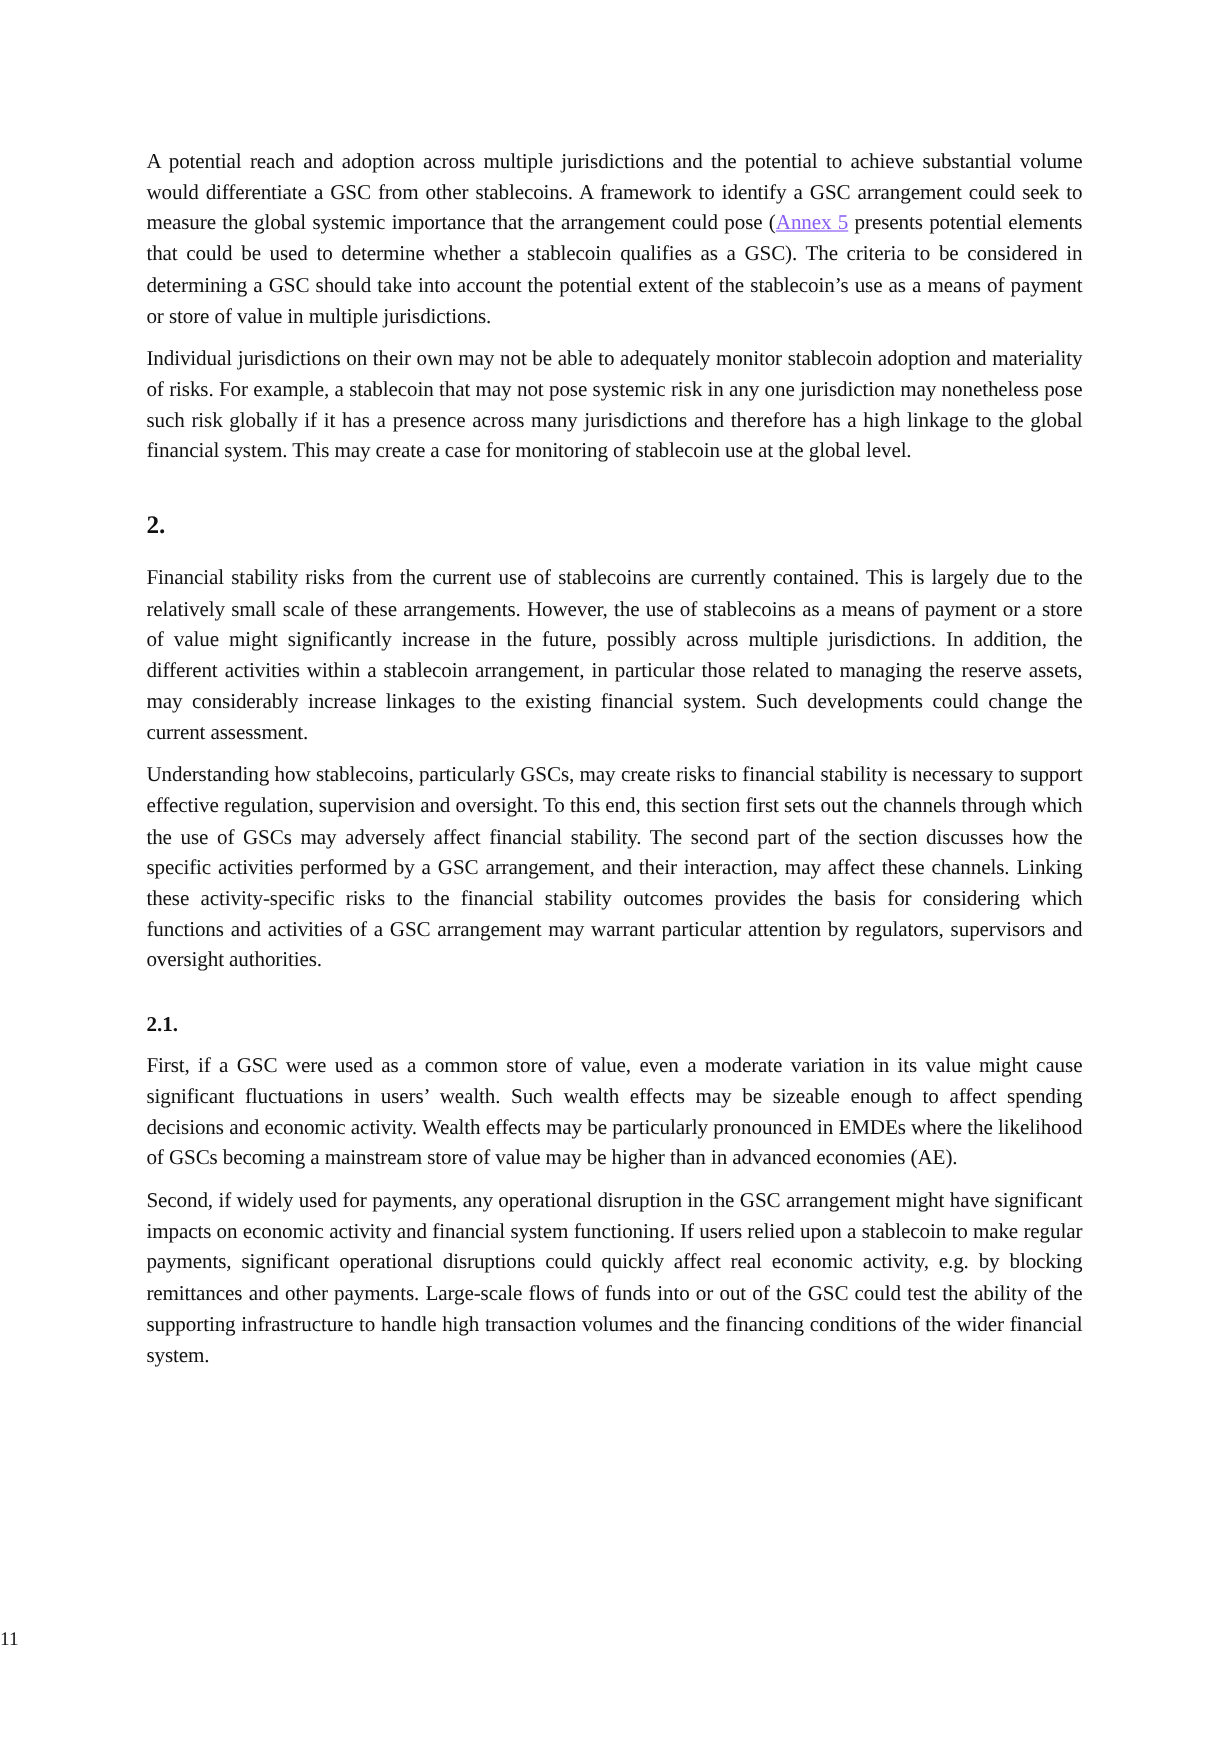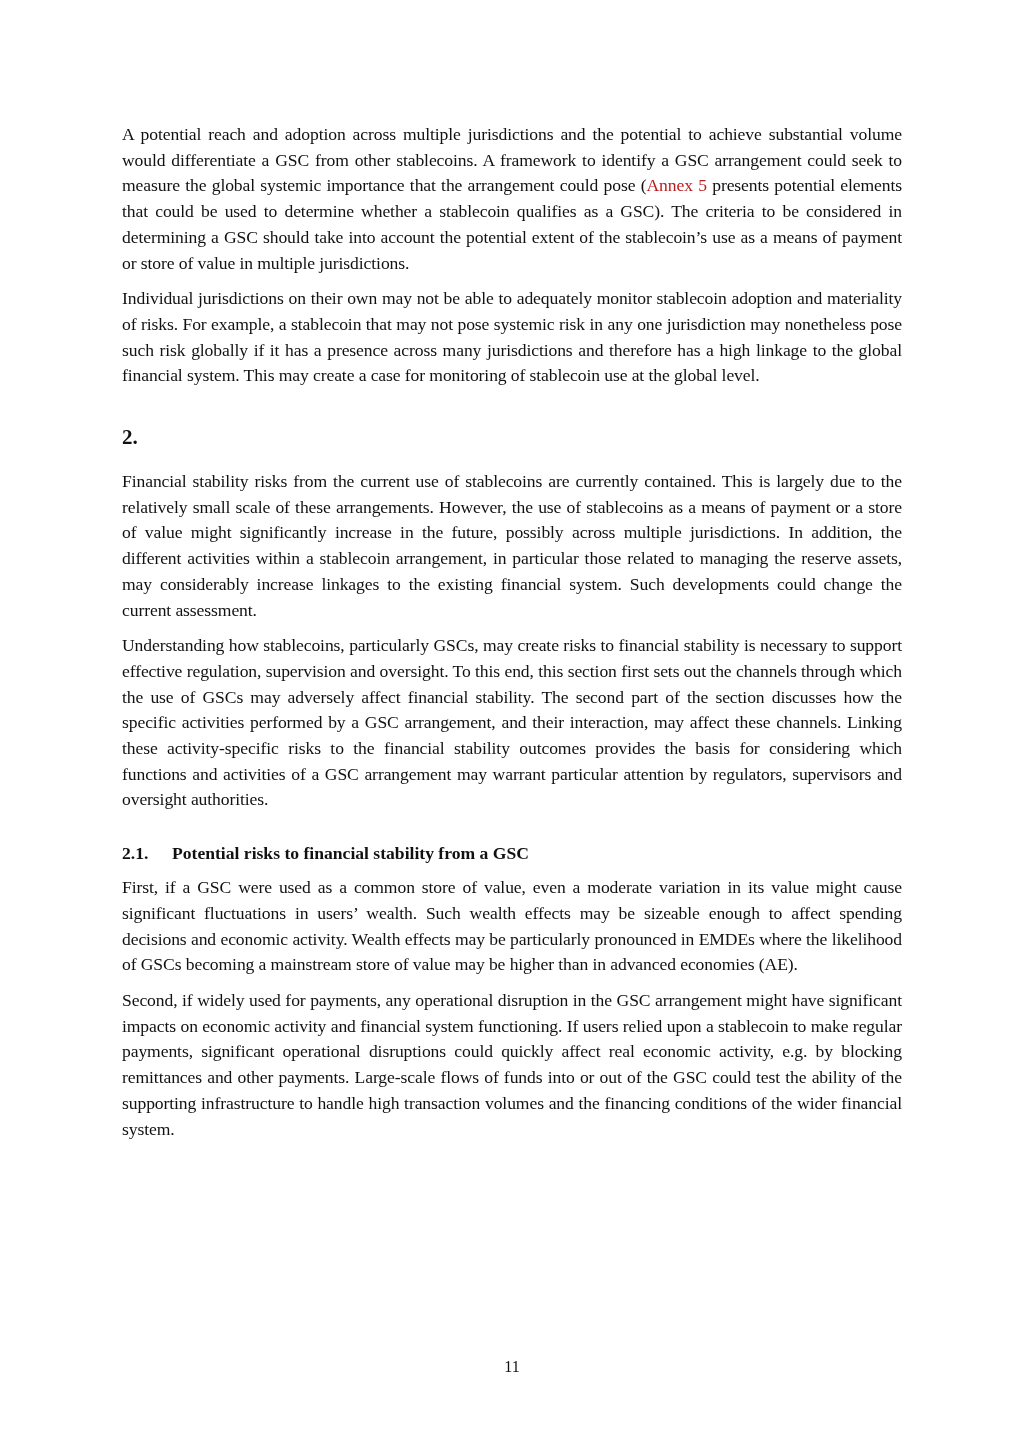--- a/index.html
+++ b/index.html
@@ -22,21 +22,22 @@
       width: 780px;
     }
     p.body {
       margin: 0 0 10px 0;
       font-size: 17.6px;
       line-height: 25.7px;
       text-align: justify;
       letter-spacing: -0.1px;
     }
     .link {
-      color: #b91c1c;
+      text-decoration: underline;
+      color: #8b5cf6;
       cursor: pointer;
     }
     h2.section {
       margin: 34px 0 18px 0;
       font-size: 21px;
       font-weight: bold;
       line-height: 28px;
       display: flex;
     }
     h2.section .num {
@@ -52,21 +53,20 @@
     }
     h3.subsection .num {
       width: 50px;
       display: inline-block;
     }
     .page-number {
       position: absolute;
       top: 1358px;
       left: 0;
       width: 1024px;
-      text-align: center;
       font-size: 16px;
     }
   </style>
 </head>
 <body>
 
 <div class="page">
 
   <p class="body"><span>A potential reach and adoption across multiple jurisdictions and the potential to achieve substantial volume would differentiate a GSC from other stablecoins. A framework to identify a GSC arrangement could seek to measure the global systemic importance that the arrangement could pose (</span><span class="link">Annex 5</span><span> presents potential elements that could be used to determine whether a stablecoin qualifies as a GSC). The criteria to be considered in determining a GSC should take into account the potential extent of the stablecoin’s use as a means of payment or store of value in multiple jurisdictions.</span></p>
 
@@ -75,21 +75,20 @@
   <h2 class="section">
     <span class="num">2.</span>
   </h2>
 
   <p class="body">Financial stability risks from the current use of stablecoins are currently contained. This is largely due to the relatively small scale of these arrangements. However, the use of stablecoins as a means of payment or a store of value might significantly increase in the future, possibly across multiple jurisdictions. In addition, the different activities within a stablecoin arrangement, in particular those related to managing the reserve assets, may considerably increase linkages to the existing financial system. Such developments could change the current assessment.</p>
 
   <p class="body">Understanding how stablecoins, particularly GSCs, may create risks to financial stability is necessary to support effective regulation, supervision and oversight. To this end, this section first sets out the channels through which the use of GSCs may adversely affect financial stability. The second part of the section discusses how the specific activities performed by a GSC arrangement, and their interaction, may affect these channels. Linking these activity-specific risks to the financial stability outcomes provides the basis for considering which functions and activities of a GSC arrangement may warrant particular attention by regulators, supervisors and oversight authorities.</p>
 
   <h3 class="subsection">
     <span class="num">2.1.</span>
-    <span>Potential risks to financial stability from a GSC</span>
   </h3>
 
 
   <p class="body">First, if a GSC were used as a common store of value, even a moderate variation in its value might cause significant fluctuations in users’ wealth. Such wealth effects may be sizeable enough to affect spending decisions and economic activity. Wealth effects may be particularly pronounced in EMDEs where the likelihood of GSCs becoming a mainstream store of value may be higher than in advanced economies (AE).</p>
 
   <p class="body">Second, if widely used for payments, any operational disruption in the GSC arrangement might have significant impacts on economic activity and financial system functioning. If users relied upon a stablecoin to make regular payments, significant operational disruptions could quickly affect real economic activity, e.g. by blocking remittances and other payments. Large-scale flows of funds into or out of the GSC could test the ability of the supporting infrastructure to handle high transaction volumes and the financing conditions of the wider financial system.</p>
 
 </div>
 
 <div class="page-number">11</div>

